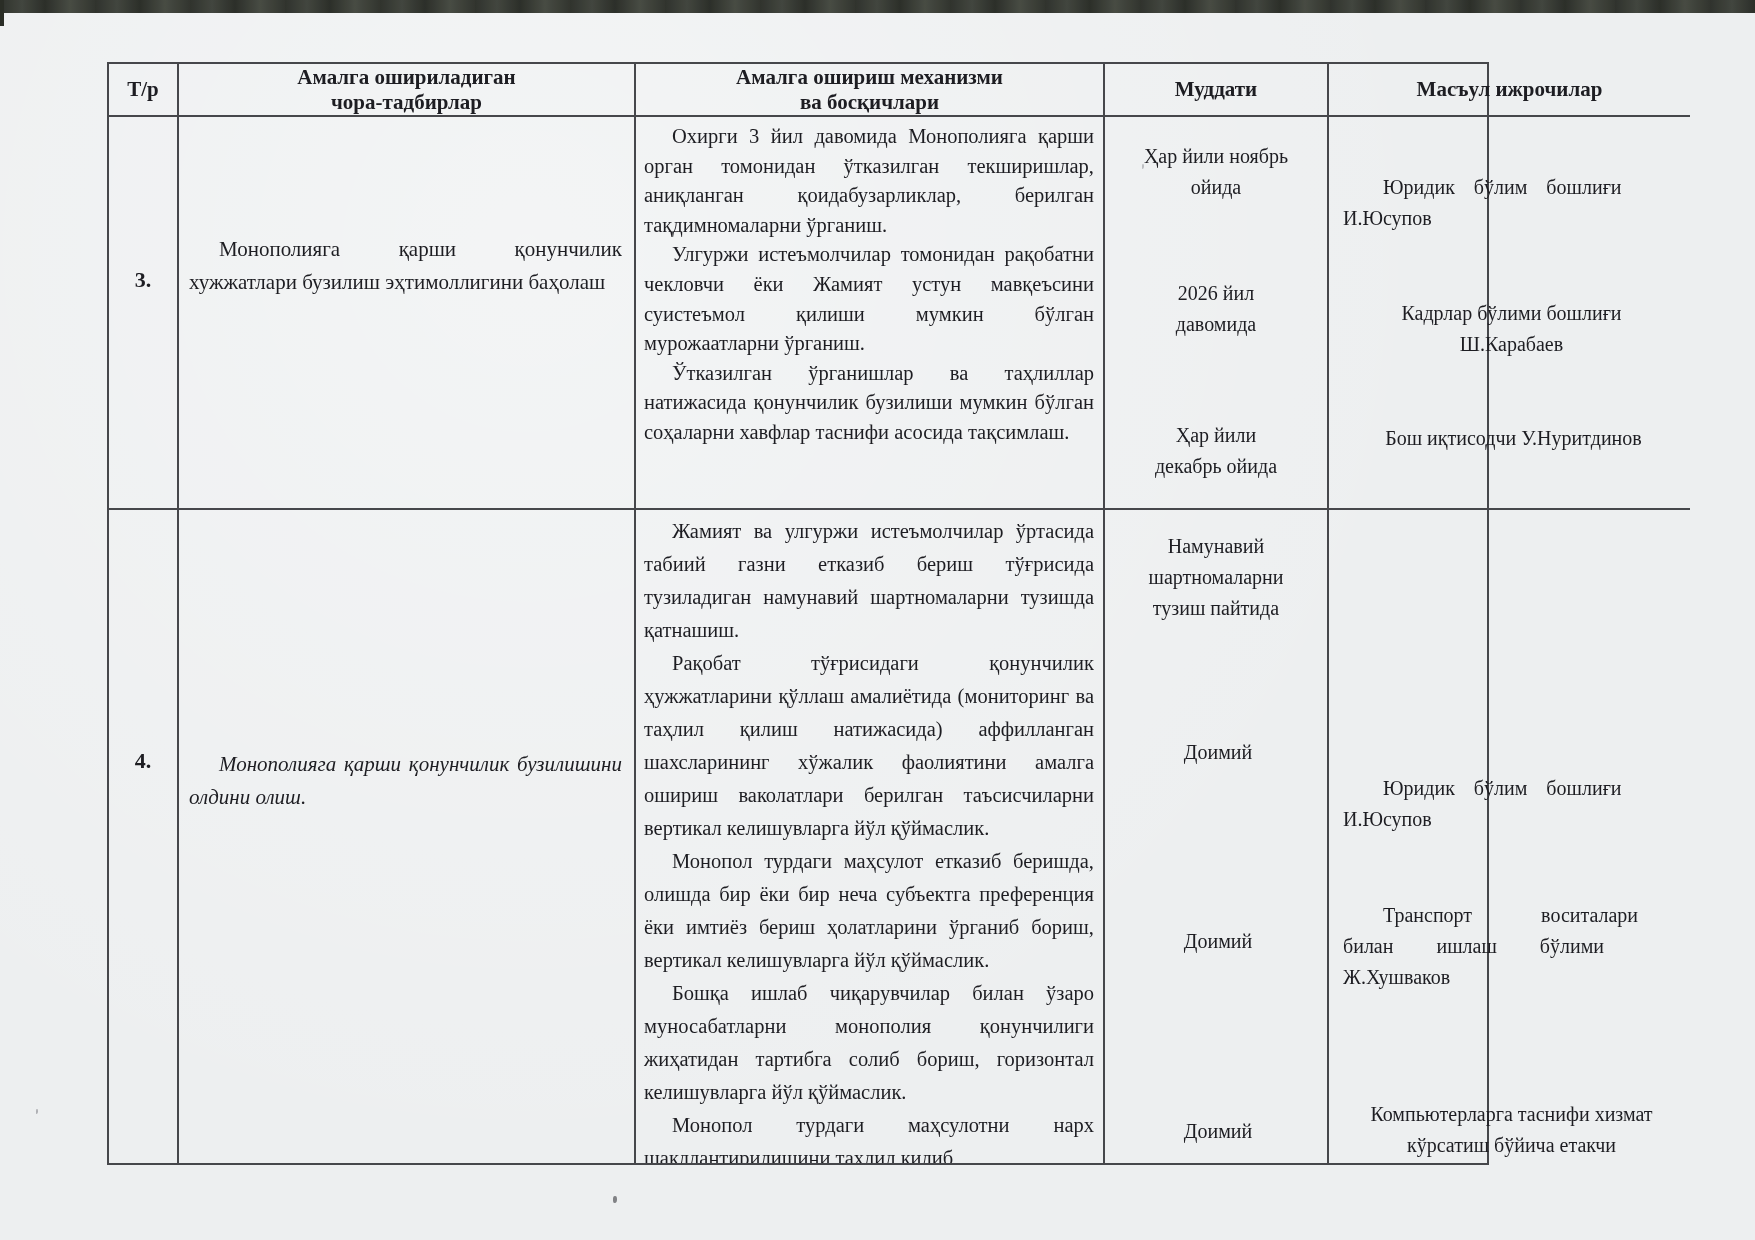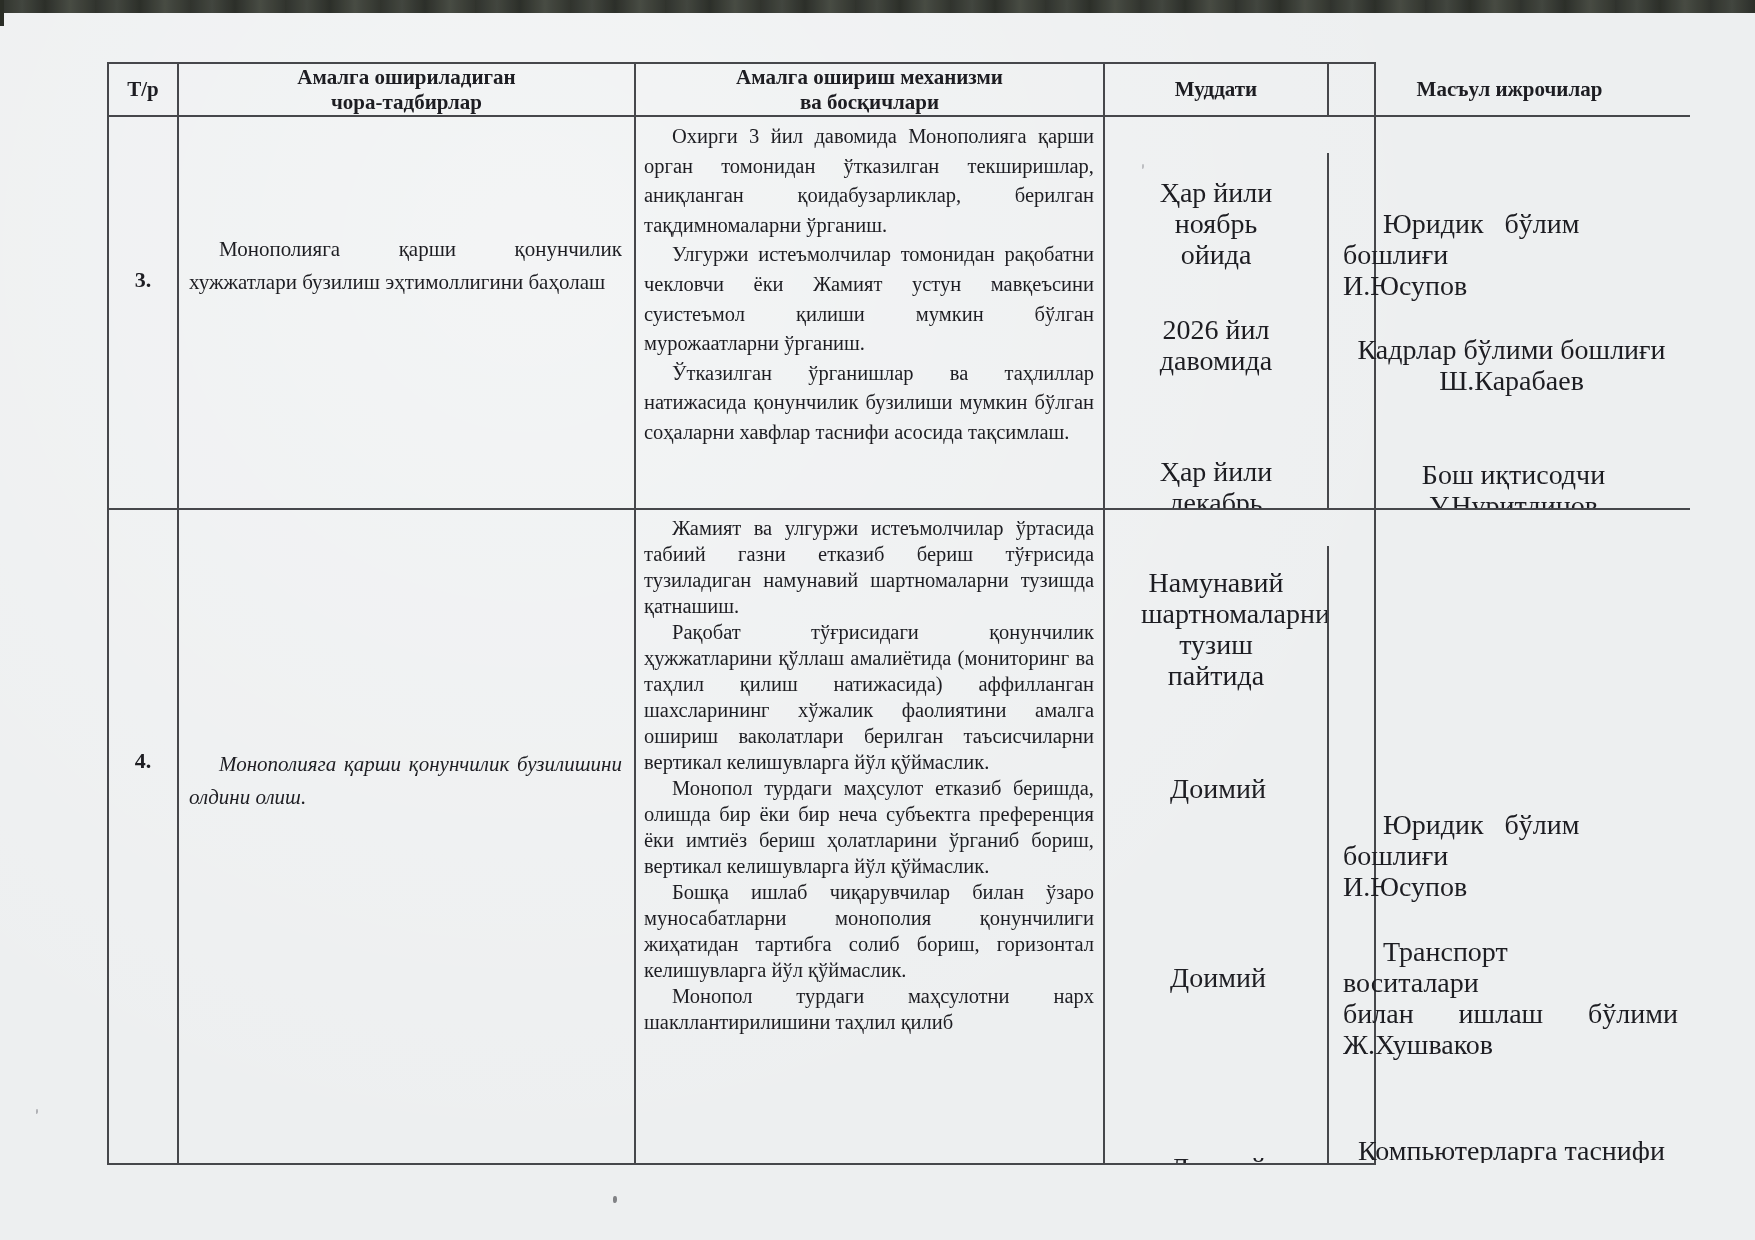--- a/index.html
+++ b/index.html
@@ -48,21 +48,21 @@
       -23px -98px 0 -2px rgba(60,60,70,0.30),
       528px -1033px 0 -1px rgba(70,70,80,0.30),
       -483px -1166px 0 -2px rgba(70,70,80,0.35);
   }
 
   
   .doc-table {
     position: absolute;
     left: 107px;
     top: 62px;
-    width: 1269px;
+    width: 1382px;
     height: 1103px;
     box-sizing: border-box;
     border: 2px solid #46474b;
     display: grid;
     grid-template-columns: 70px 457px 469px 224px 361px;
     grid-template-rows: 53px 393px 653px;
     background: transparent;
   }
   .cell {
     box-sizing: border-box;
@@ -110,23 +110,23 @@
   .mech-cell {
     font-size: 20.5px;
     padding: 5px 9px 0 8px;
   }
   .mech-cell p {
     margin: 0;
     text-align: justify;
     text-indent: 28px;
   }
   .row3-mech p { line-height: 29.6px; }
-  .row4-mech p { line-height: 26px; }
-
-  .dl-cell, .rs-cell { font-size: 28px; line-height: 31px; margin-top: 36px; }
+  .row4-mech p { line-height: 33px; }
+
+  .dl-cell, .rs-cell { font-size: 20px; line-height: 31px; }
   .blk {
     position: absolute;
     left: 14px;
     right: 10px;
   }
   .dl-cell .blk { text-align: center; }
   .dl-cell .narrow { max-width: 150px; margin: 0 auto; left: 0; right: 0; position: absolute; width: 100%; }
   .dl-cell .narrow .inner { max-width: 150px; margin: 0 auto; }
   .dl-cell .nmw .inner { max-width: 190px; margin: 0 auto; }
 

